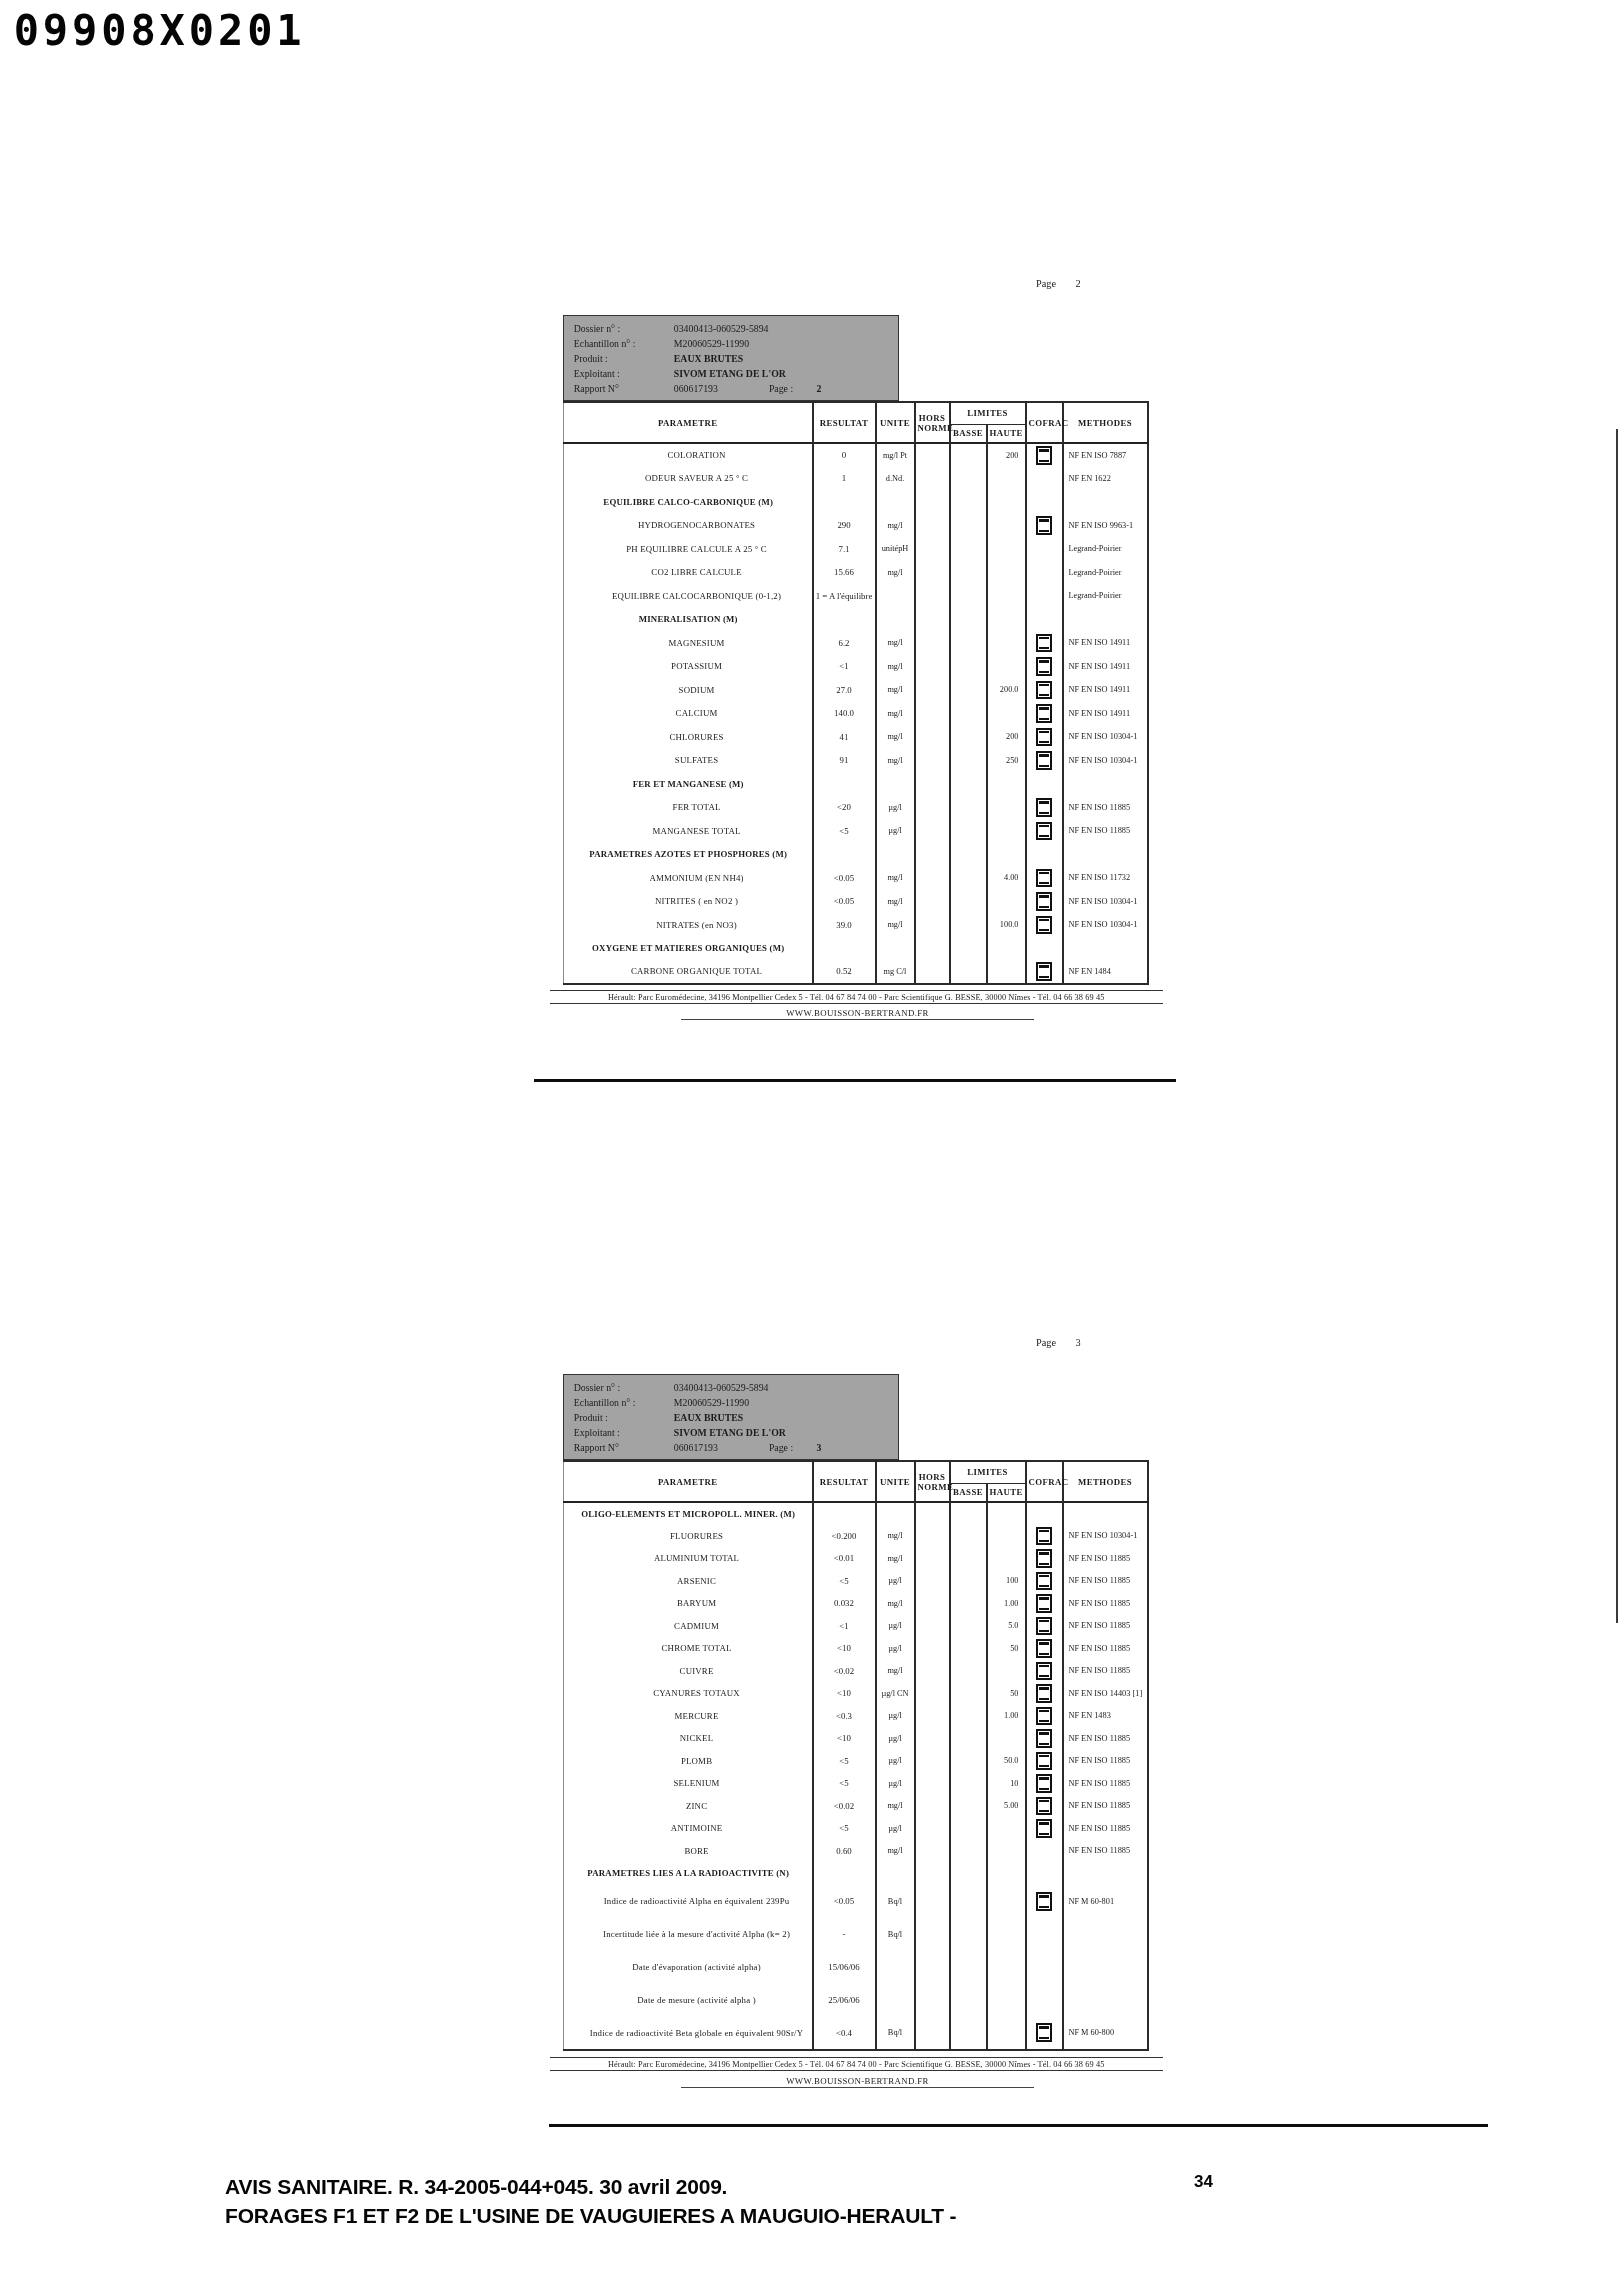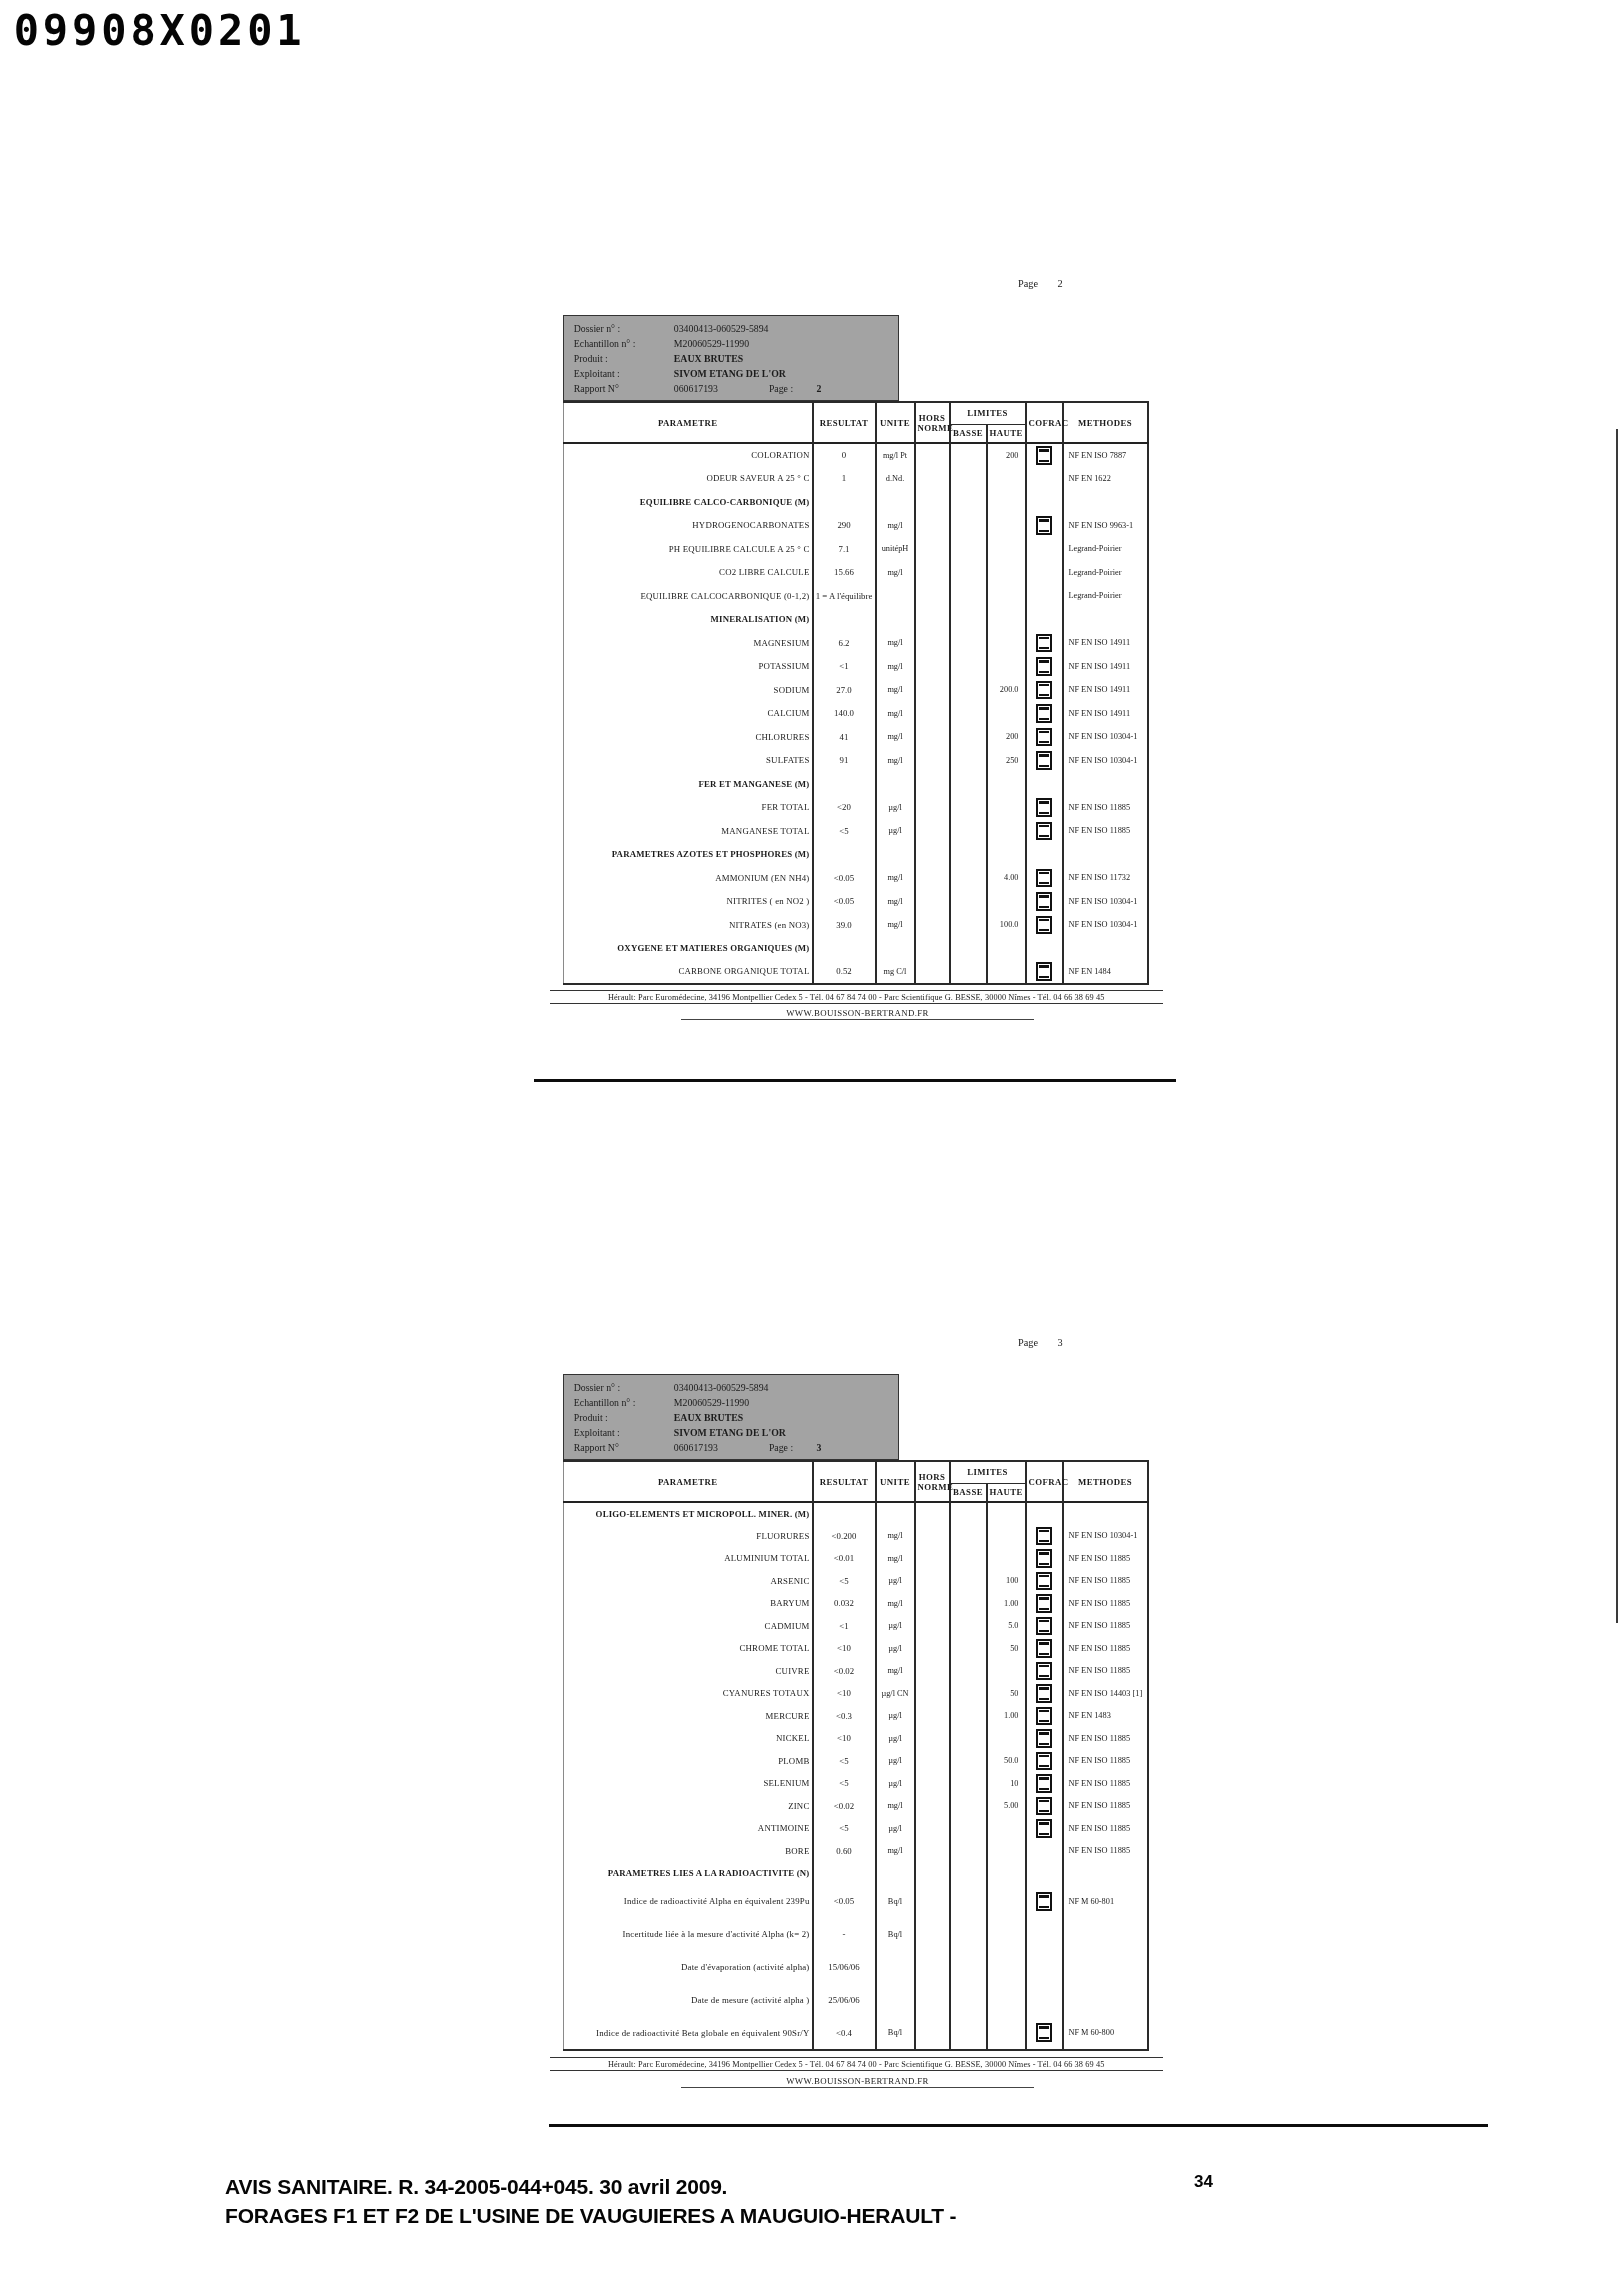--- a/index.html
+++ b/index.html
@@ -8,21 +8,21 @@
     font-family:"Liberation Serif",serif;color:#1c1c1c;overflow:hidden;
   }
   .doc-code{
     position:absolute;left:13.7px;top:5.9px;
     font-family:"DejaVu Sans Mono",monospace;font-weight:700;
     font-size:42px;letter-spacing:3.9px;color:#050505;
   }
   .report{position:absolute;left:534px;width:667px;}
   #report-0{top:274px;}
   #report-1{top:1333px;}
-  .page-label{position:absolute;left:484px;top:3.9px;font-size:10.3px;color:#222;}
+  .page-label{position:absolute;left:502px;top:3.9px;font-size:10.3px;color:#222;}
   .page-label .pnum{margin-left:19.6px;}
   .info-box{
     position:absolute;left:29px;top:41px;width:316px;
     border:1.5px solid #333;padding:4.9px 7.8px 3.9px 9.8px;background:#a3a3a3;
   }
   .info-row{display:flex;height:15px;align-items:center;font-size:9.8px;white-space:nowrap;}
   .info-label{width:100px;flex:none;}
   .b{font-weight:700;}
   .info-page-label{margin-left:51px;}
   .info-page-value{margin-left:23.5px;font-weight:700;}
@@ -37,21 +37,21 @@
   }
   .results-table .c-param{border-left:none;}
   .results-table thead th{
     font-size:8.8px;font-weight:700;letter-spacing:0.4px;text-align:center;
   }
   .results-table thead tr:first-child th{height:20.6px;}
   .results-table thead tr:last-child th{height:17.6px;}
   .results-table thead{border-bottom:2.5px solid #222;}
   th.c-limites{border-bottom:1.5px solid #2a2a2a;}
   tbody td{font-size:8.8px;text-align:center;white-space:nowrap;}
-  tbody td.c-param{text-align:right;padding-left:19.6px;letter-spacing:0.2px;}
+  tbody td.c-param{text-align:center;padding-left:19.6px;letter-spacing:0.2px;}
   tr.section td.c-param{font-weight:700;padding-left:2.9px;}
   tbody td.c-unit{font-size:8.3px;}
   tbody td.c-haute{font-size:8.3px;text-align:right;padding-right:6px;}
   tbody td.c-meth{font-size:8.3px;text-align:left;padding-left:4.9px;}
   #report-0 tbody tr{height:23.5px;}
   #report-1 tbody tr{height:22.5px;}
   #report-1 tbody tr.tall{height:33px;}
   .stamp{display:inline-block;width:11.8px;height:14.7px;border:2px solid #111;position:relative;vertical-align:middle;}
   .stamp::before{content:"";position:absolute;left:1px;right:1px;top:1px;height:2.9px;background:#111;}
   .stamp::after{content:"";position:absolute;left:1px;right:1px;bottom:1px;height:2px;background:#111;}

